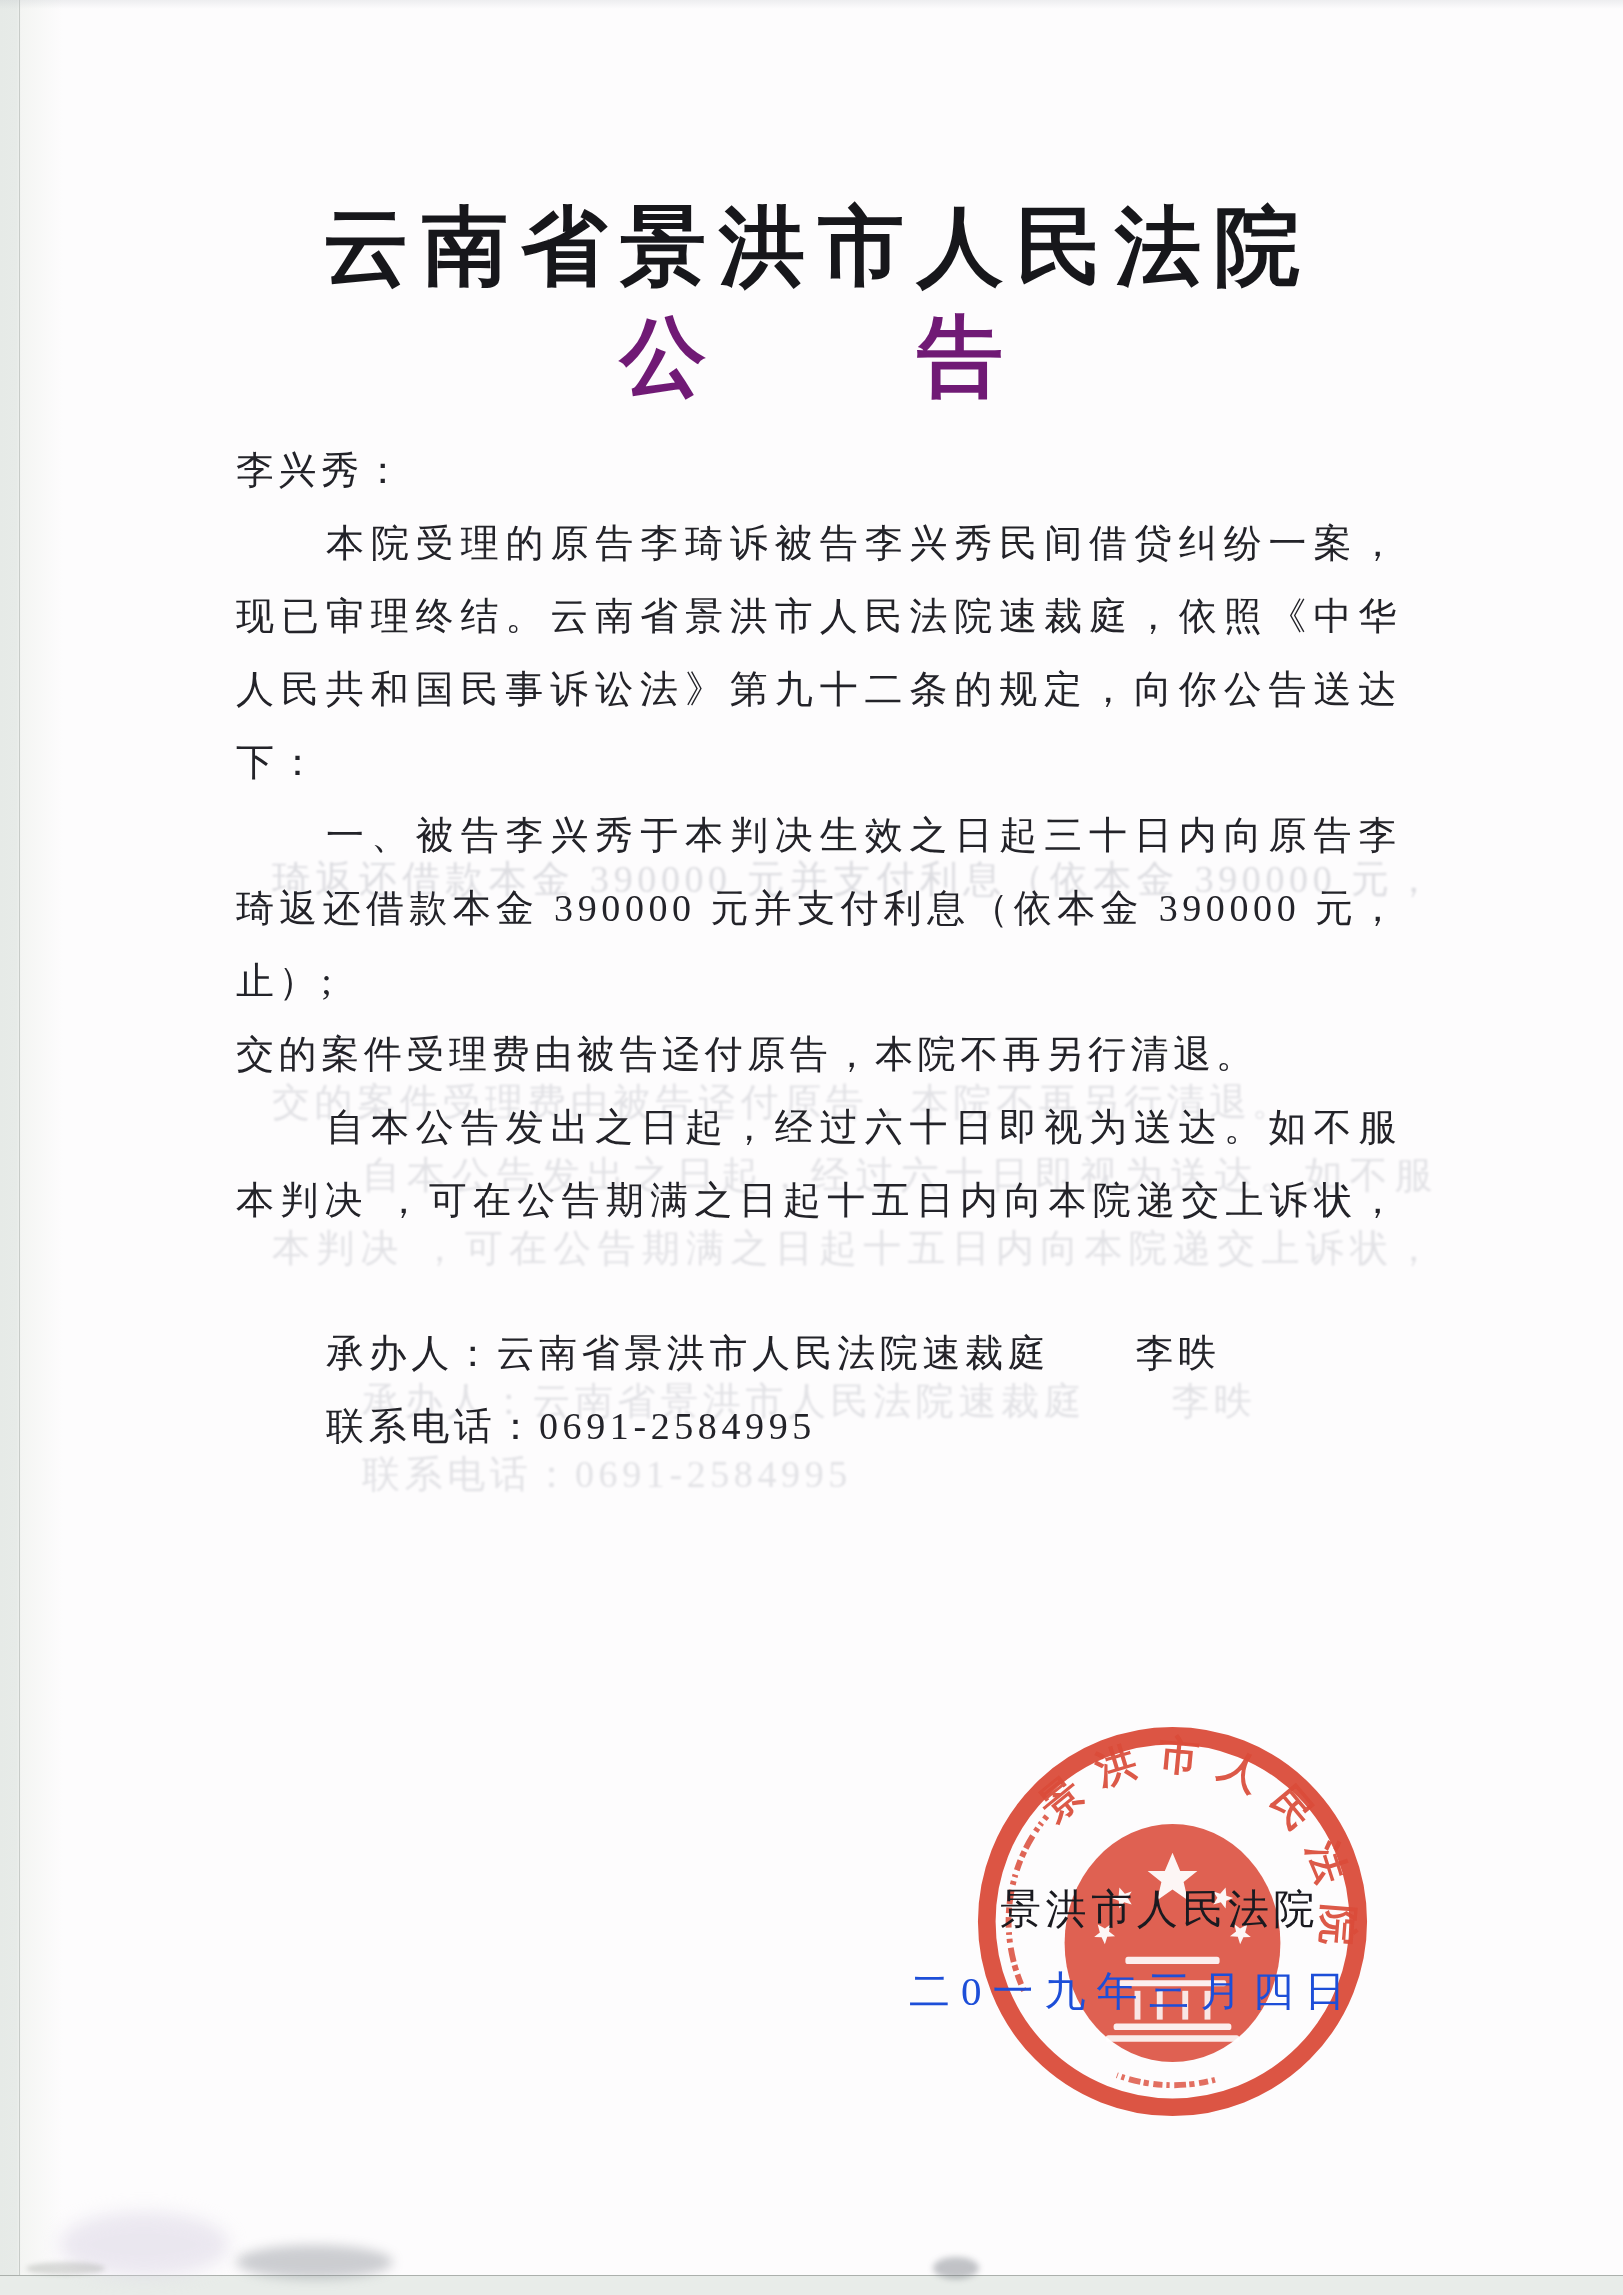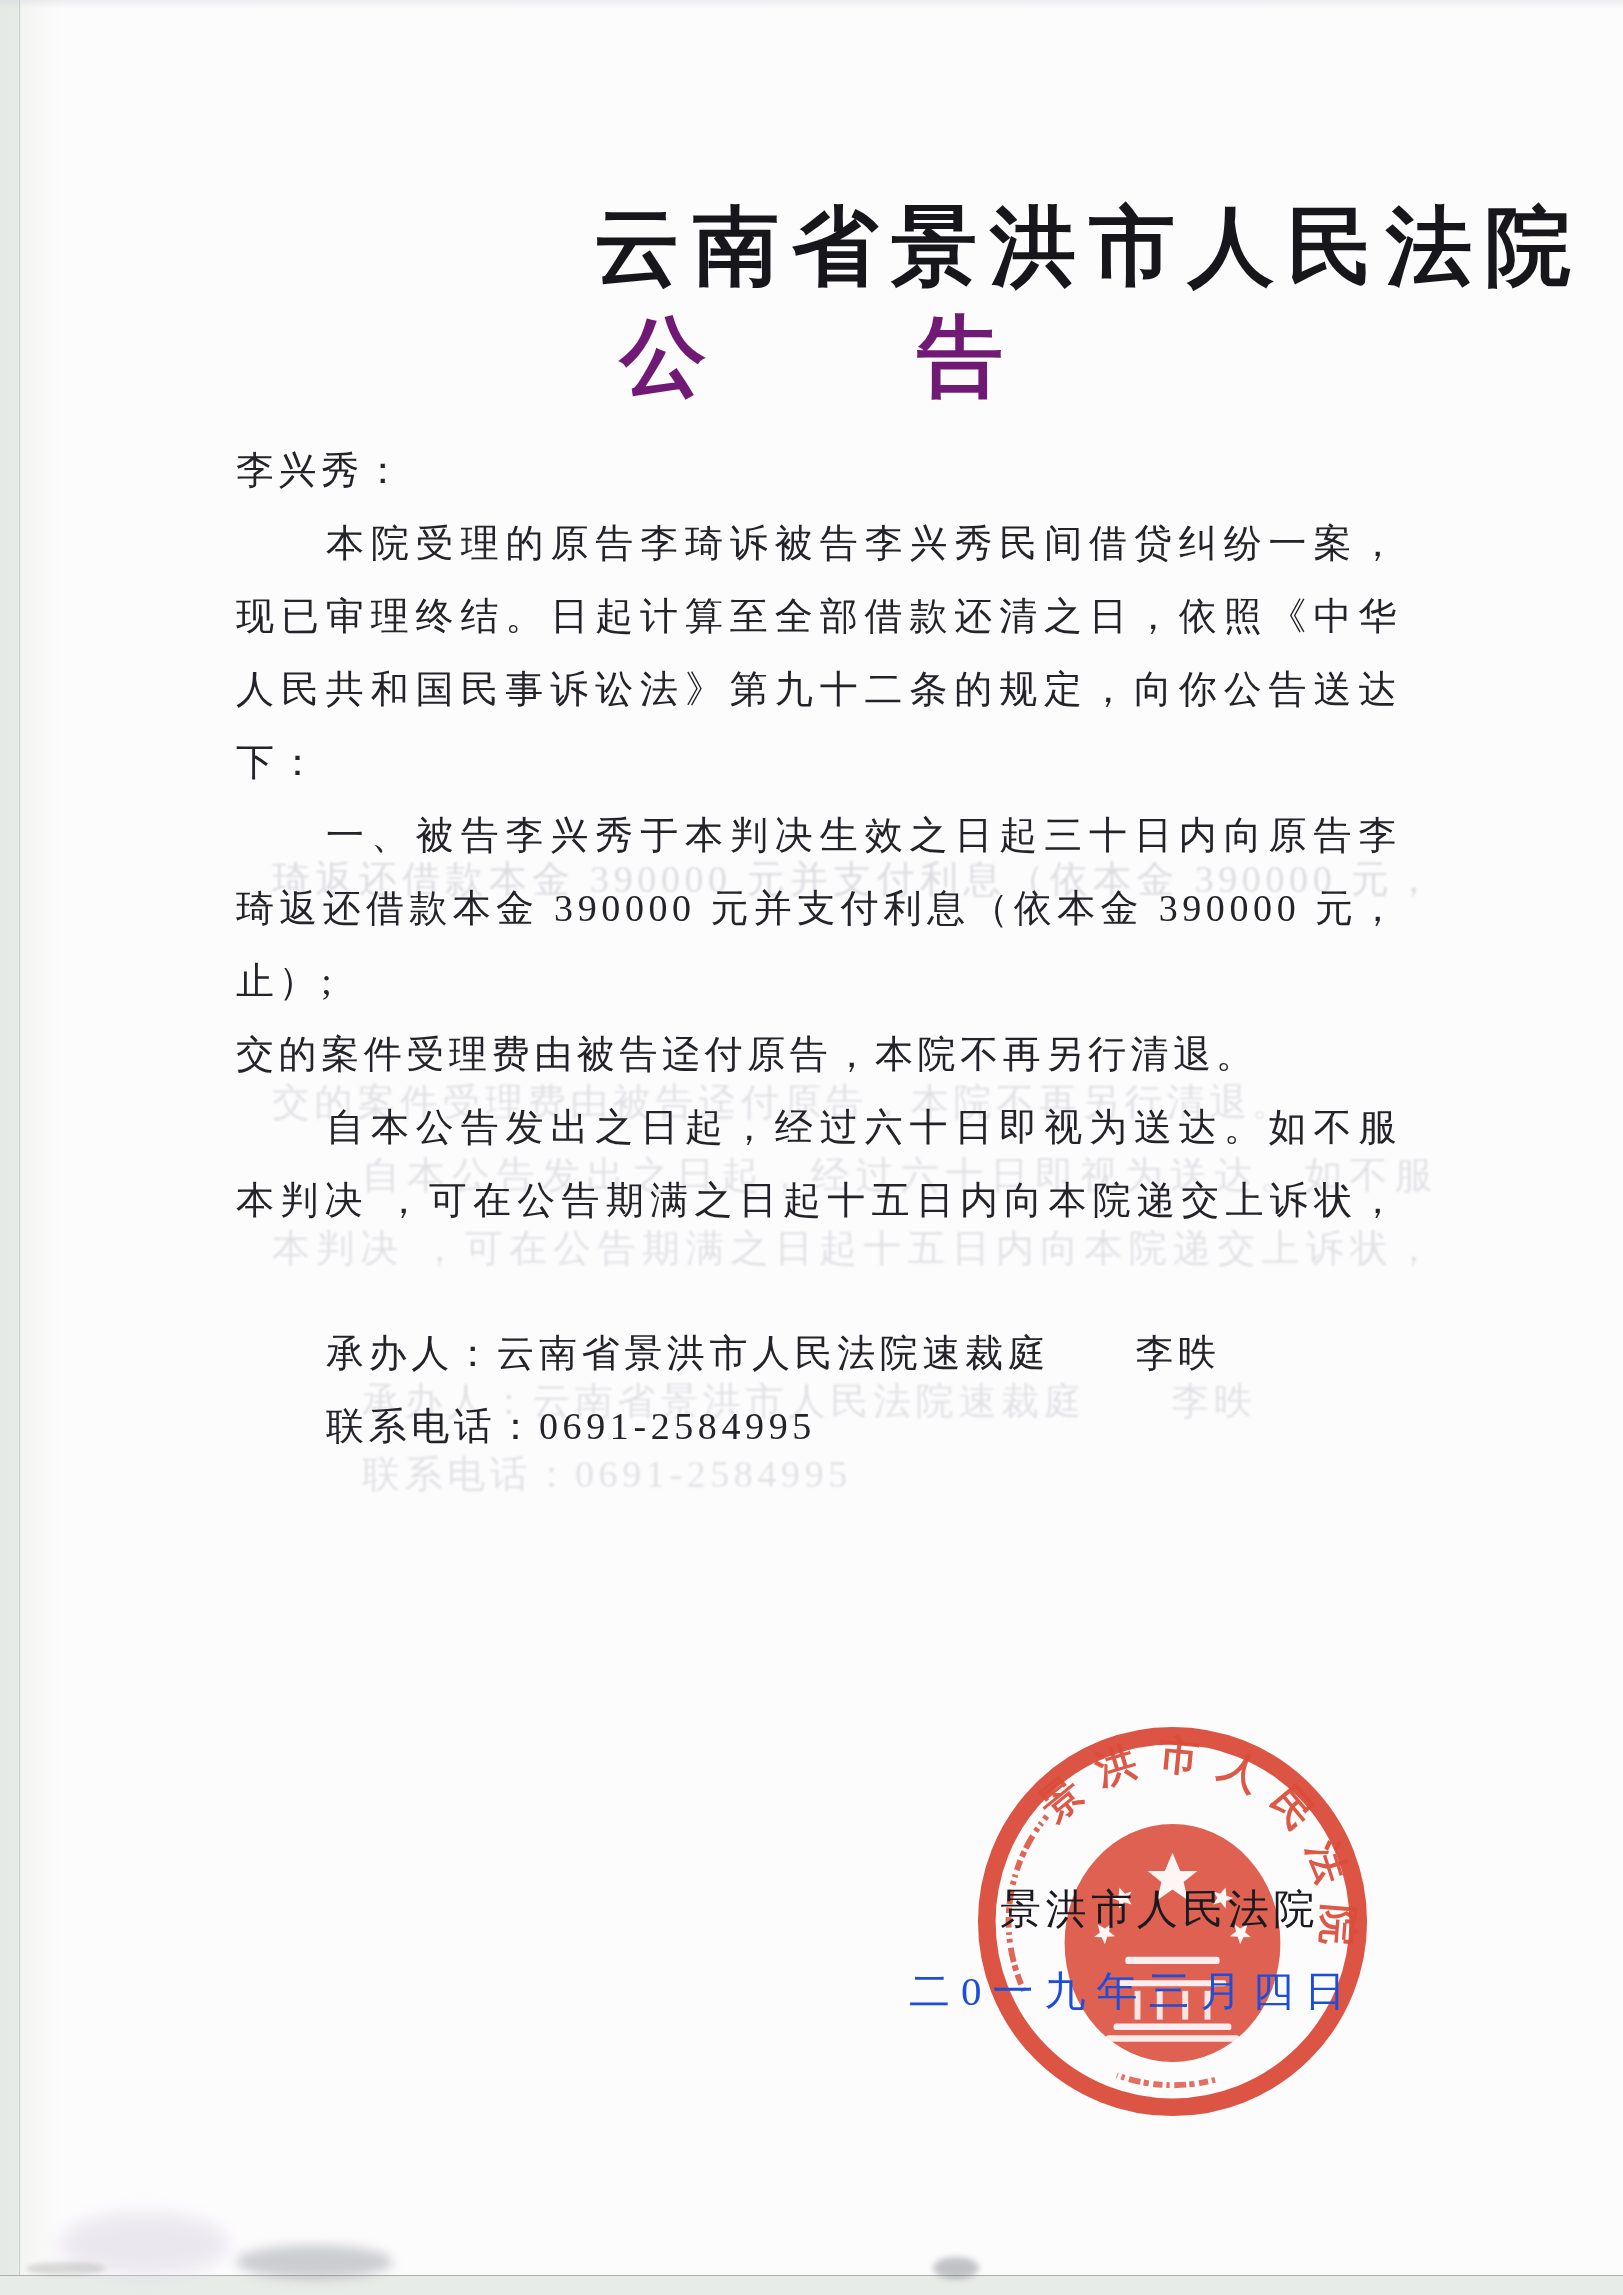--- a/index.html
+++ b/index.html
@@ -33,21 +33,21 @@
   }
   .smudge { position: absolute; border-radius: 50%; pointer-events: none; }
   .smudge-1 { left: 236px; top: 2245px; width: 157px; height: 34px; background: #7d828a; opacity: 0.38; filter: blur(5.9px); }
   .smudge-2 { left: 933px; top: 2257px; width: 46px; height: 22px; background: #6f747c; opacity: 0.42; filter: blur(3.3px); }
   .smudge-3 { left: 59px; top: 2212px; width: 170px; height: 65px; background: #d9d3e3; opacity: 0.5; filter: blur(9.2px); }
   .smudge-4 { left: 26px; top: 2262px; width: 79px; height: 13px; background: #8b9089; opacity: 0.3; filter: blur(2.6px); }
 
   
   .title-main {
     position: absolute; top: 194px; left: 39px; width: 1545px;
-    margin: 0; text-align: right;
+    margin: 0; text-align: center;
     font-size: 86px; line-height: 1.25; font-weight: bold;
     letter-spacing: 13px; text-indent: 13px;
     color: #17171b;
   }
   .title-sub {
     position: absolute; top: 306px; left: 39px; width: 1545px;
     margin: 0; text-align: center;
     font-size: 86px; line-height: 1.2; font-weight: bold;
     letter-spacing: 13px; text-indent: 13px;
     color: #701a75;
@@ -112,21 +112,21 @@
   <h2 class="title-sub">公　　告</h2>
 
   <div class="body-block" id="bodyBlock">
       <div class="line">
         <span class="line-text">李兴秀：</span>
       </div>
       <div class="line indent justify">
         <span class="line-text">本院受理的原告李琦诉被告李兴秀民间借贷纠纷一案，</span>
       </div>
       <div class="line justify">
-        <span class="line-text">现已审理终结。日起计算至全部借款还清之日，依照《中华</span>
+        <span class="line-text">现已审理终结。云南省景洪市人民法院速裁庭，依照《中华</span>
       </div>
       <div class="line justify">
         <span class="line-text">人民共和国民事诉讼法》第九十二条的规定，向你公告送达</span>
       </div>
       <div class="line">
         <span class="line-text">下：</span>
       </div>
       <div class="line indent justify">
         <span class="line-text">一、被告李兴秀于本判决生效之日起三十日内向原告李</span>
       </div>

